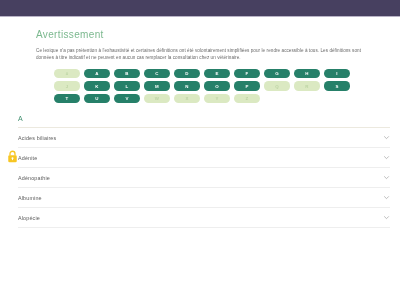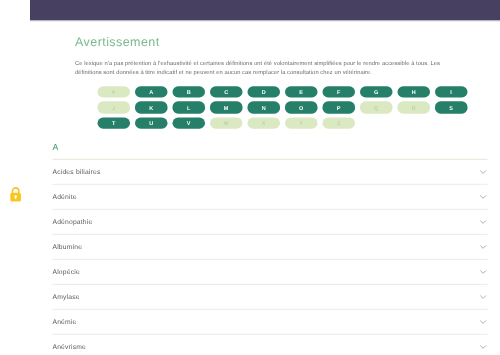--- a/index.html
+++ b/index.html
@@ -8,24 +8,23 @@
     width: 400px;
     height: 284px;
     overflow: hidden;
     background: #ffffff;
     font-family: "Liberation Sans", sans-serif;
   }
 
   #app {
     position: relative;
     width: 400px;
-    height: 284px;
+    height: 228px;
     background: #ffffff;
     overflow: hidden;
-    padding-left: 24px;
   }
 
   
   .top-bar {
     width: 100%;
     height: 16px;
     background: #474060;
   }
   .top-bar-underline {
     width: 100%;

